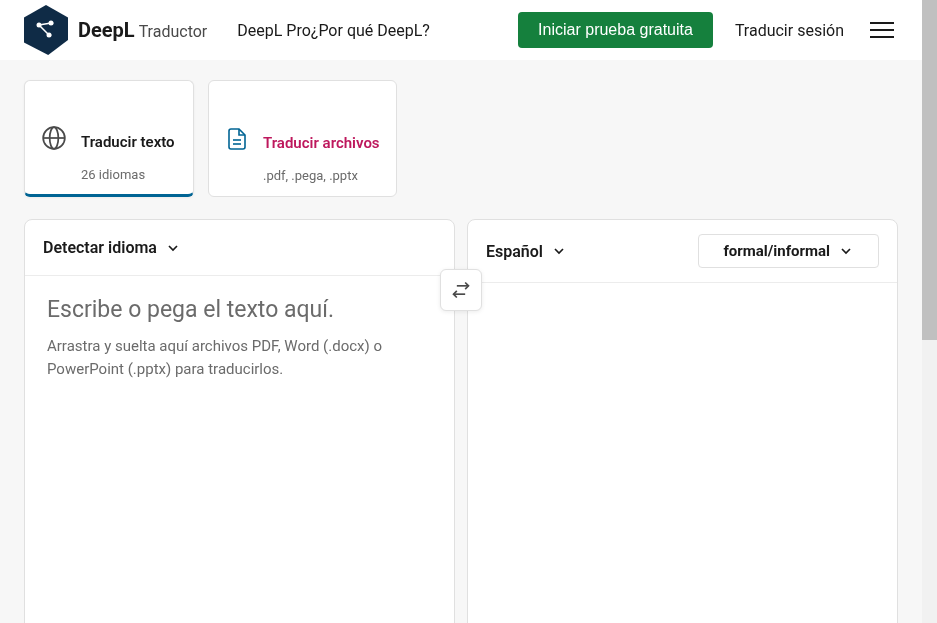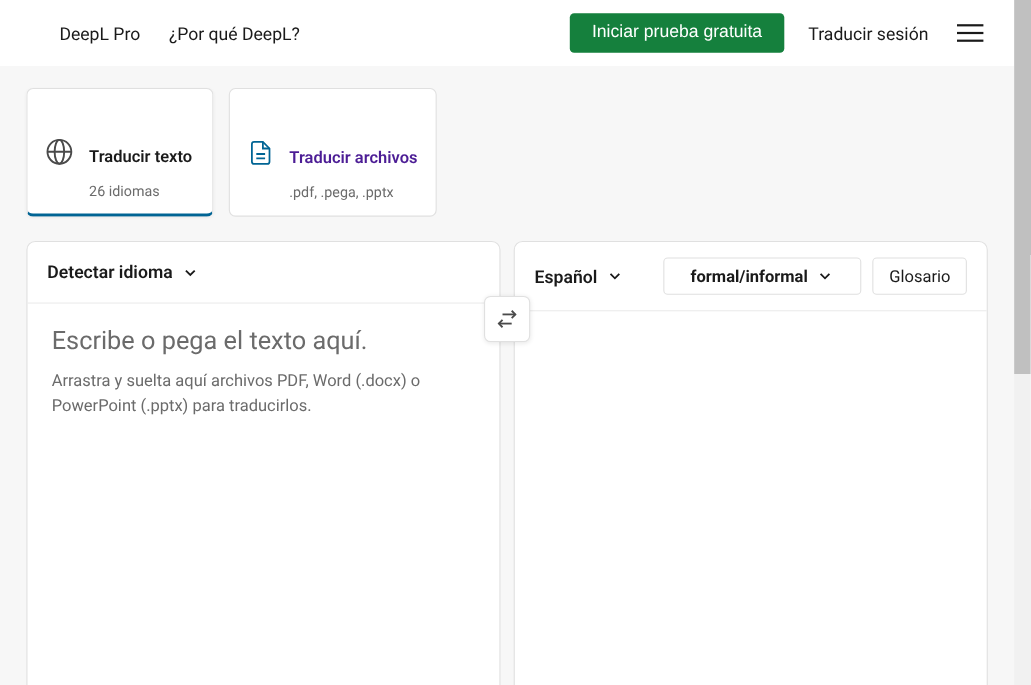--- a/index.html
+++ b/index.html
@@ -67,21 +67,20 @@
       color: #1a1a1a;
     }
     .brand-sub {
       font-size: 16px;
       font-weight: 400;
       color: #4a4a4a;
     }
     nav {
       display: flex;
       align-items: center;
-      gap: 26px;
       margin-left: 30px;
     }
     nav a {
       color: #1a1a1a;
       font-size: 16px;
       text-decoration: none;
       cursor: pointer;
     }
     .header-right {
       margin-left: auto;
@@ -145,21 +144,21 @@
       justify-content: center;
       color: #4a4a4a;
     }
     .tab.inactive .tab-icon { color: #006494; }
     .tab-title {
       font-size: 15px;
       font-weight: 600;
       color: #1a1a1a;
       margin-top: 40px;
     }
-    .tab.inactive .tab-title { color: #4c1d95; text-align: center; }
+    .tab.inactive .tab-title { color: #be185d; text-align: center; }
     .tab-sub {
       font-size: 13px;
       color: #6b6b6b;
       margin-top: 16px;
     }
     .panels {
       display: flex;
       gap: 12px;
       position: relative;
     }
@@ -264,20 +263,37 @@
     }
   </style>
 </head>
 <body>
 
 <div class="scrollbar-track"></div>
 <div class="scrollbar-thumb"></div>
 
 <div class="page">
   <header>
+    <div class="logo-wrap">
+      <div class="logo-hex">
+        <svg width="26" height="26" viewBox="0 0 26 26">
+          <circle cx="6" cy="8" r="2.5" fill="#fff"></circle>
+          <circle cx="18" cy="6" r="2.5" fill="#fff"></circle>
+          <circle cx="16" cy="18" r="2.5" fill="#fff"></circle>
+          <line x1="6" y1="8" x2="18" y2="6" stroke="#fff" stroke-width="1.5"></line>
+          <line x1="6" y1="8" x2="16" y2="18" stroke="#fff" stroke-width="1.5"></line>
+          <polygon points="17,5 21,6 17,8" fill="#fff"></polygon>
+          <polygon points="15,17 19,18 15,20" fill="#fff"></polygon>
+        </svg>
+      </div>
+      <div>
+        <span class="brand">DeepL</span>
+        <span class="brand-sub">Traductor</span>
+      </div>
+    </div>
     <nav>
       <a>DeepL Pro</a>
       <a>¿Por qué DeepL?</a>
     </nav>
     <div class="header-right">
       <button class="cta">Iniciar prueba gratuita</button>
       <span class="login">Traducir sesión</span>
       <div class="hamburger">
         <span></span>
           <span></span>
@@ -356,23 +372,20 @@
           </div>
           <div class="panel-header-right">
             <div class="formality">
               <span>formal/informal</span>
               <span class="chevron">
                 <svg width="16" height="16" viewBox="0 0 24 24" fill="none" stroke="currentColor" stroke-width="2.5">
                     <polyline points="6 9 12 15 18 9"></polyline>
                   </svg>
               </span>
             </div>
-            <div class="glossary">
-              <span>Glosario</span>
-            </div>
           </div>
         </div>
         <div class="panel-body"></div>
         <div class="panel-footer">
           <div class="footer-icon">
             <svg width="22" height="22" viewBox="0 0 24 24" fill="none" stroke="currentColor" stroke-width="1.8">
               <rect x="9" y="9" width="11" height="11" rx="2"></rect>
               <path d="M5 15V5a2 2 0 0 1 2-2h10"></path>
             </svg>
           </div>

